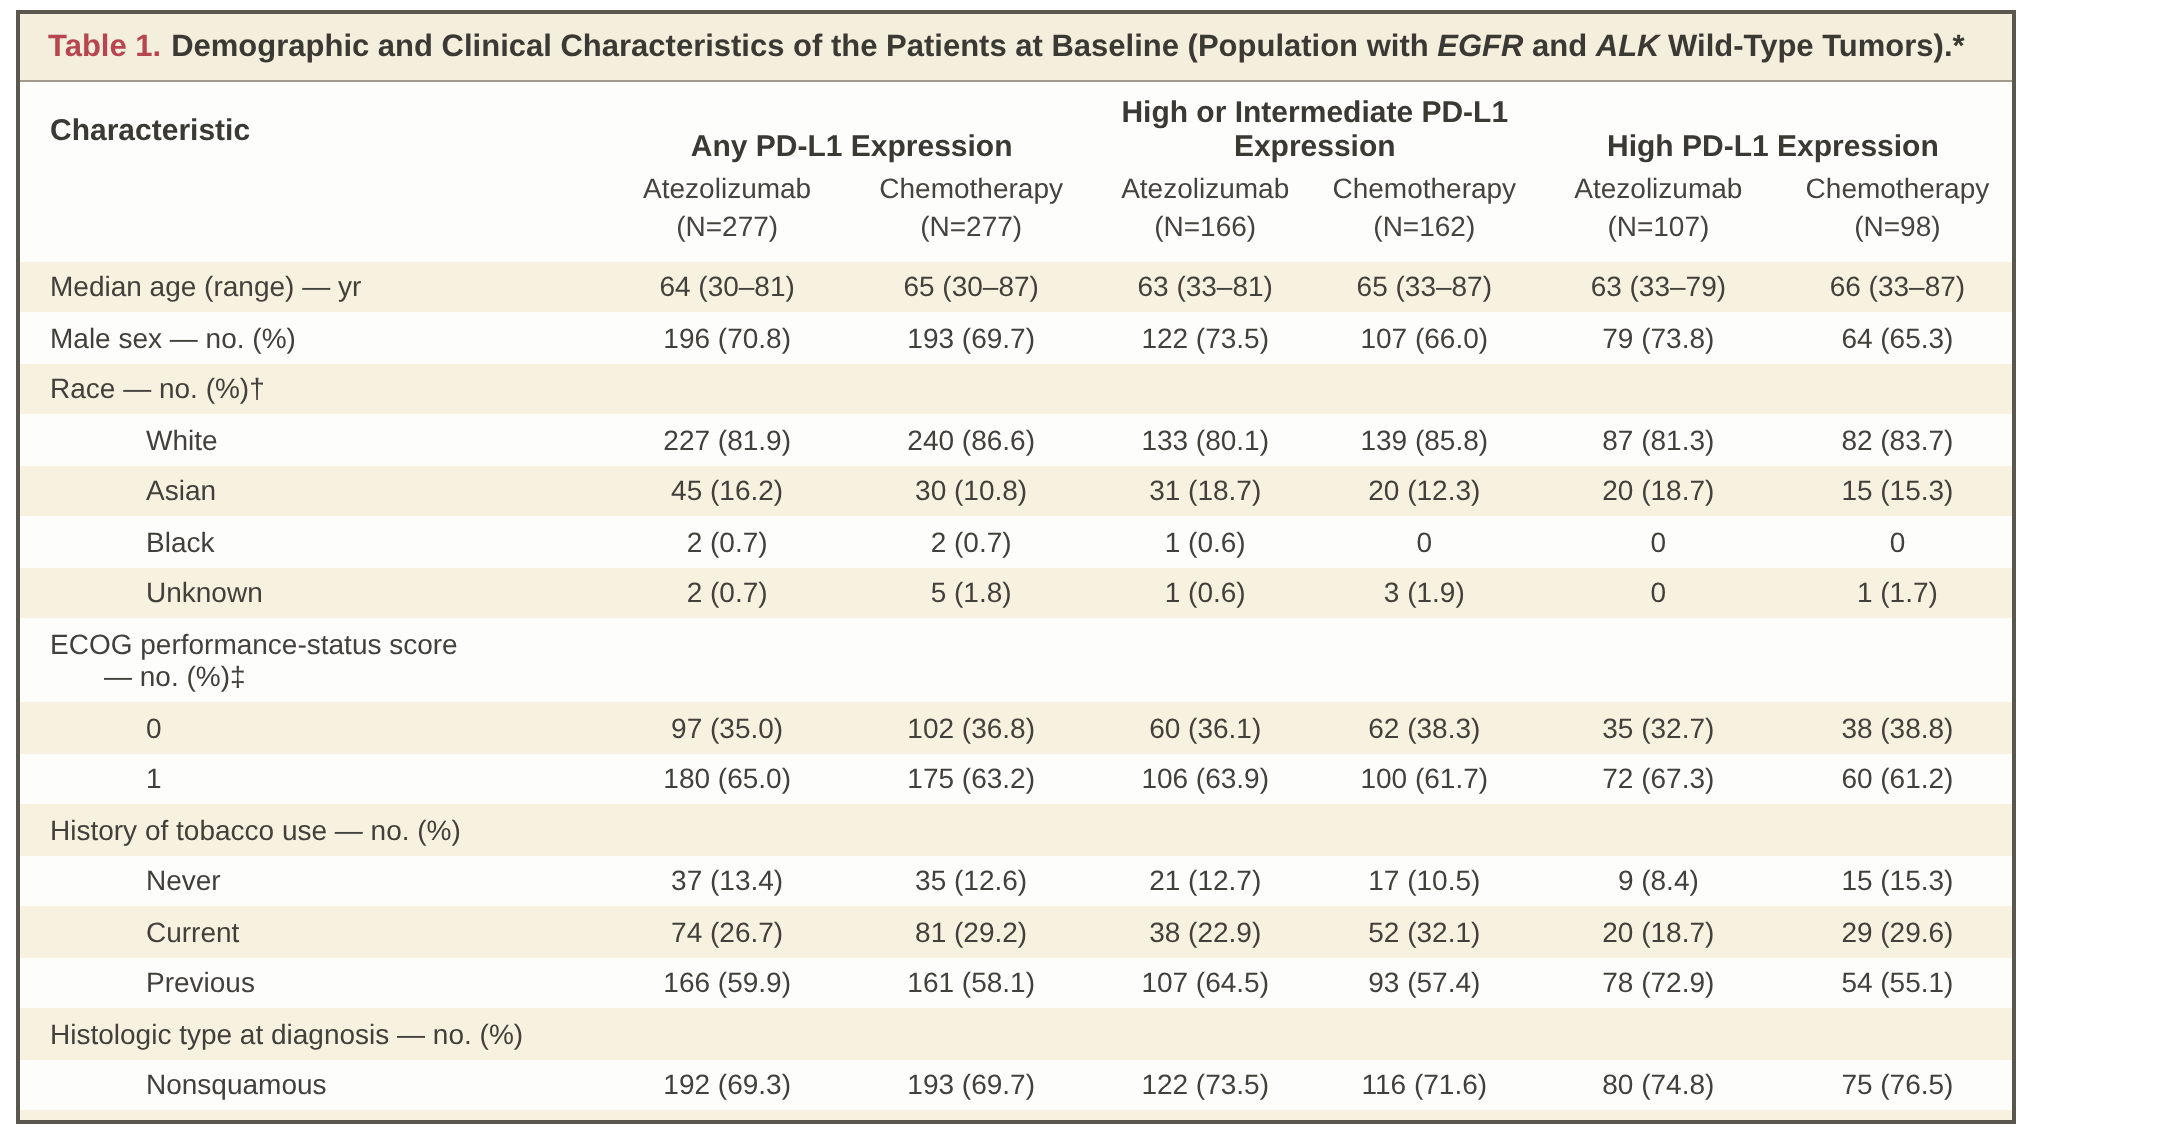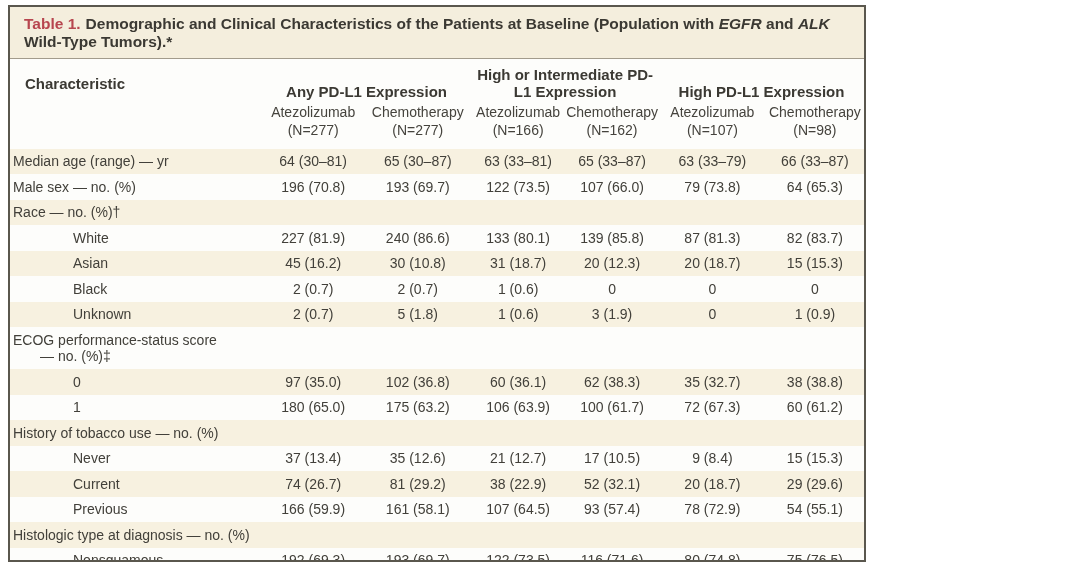--- a/index.html
+++ b/index.html
@@ -14,21 +14,21 @@
     margin: 0; padding: 0;
     width: 1080px; height: 573px;
     background: #ffffff;
     font-family: "Liberation Sans", sans-serif;
     color: var(--text-ink);
     overflow: hidden;
   }
   .frame {
     position: absolute;
     left: 8px; top: 5px;
-    width: 858px; height: 557px;
+    width: 1000px; height: 557px;
     border: 2px solid var(--frame-border);
     background: #fdfdfb;
     overflow: hidden;
   }
   .title-bar {
     background: var(--title-bg);
     border-bottom: 1px solid #a29b8c;
     padding: 8px 13px 7px 14px;
     font-size: 15.5px;
     font-weight: bold;
@@ -72,21 +72,21 @@
     line-height: 1.3;
     font-size: 14px;
     color: #45433d;
   }
   tbody td {
     padding: 4.5px 2px;
     line-height: 1.18;
     vertical-align: top;
   }
   tbody tr:nth-child(odd) { background: var(--row-stripe); }
-  td.char { text-align: left; padding-left: 3px; }
+  td.char { text-align: left; padding-left: 15px; }
   td.char.indent-1 { padding-left: 63px; }
   .label2 { padding-left: 27px; }
   td.val { text-align: center; }
 </style>
 </head>
 <body>
 
 <div class="frame">
 
   <div class="title-bar"><span class="title-label">Table 1.</span><span>Demographic and Clinical Characteristics of the Patients at Baseline (Population with </span><span class="gene">EGFR</span><span> and </span><span class="gene">ALK</span><span> Wild-Type Tumors).*</span></div>
@@ -204,21 +204,21 @@
         </tr>
         <tr>
           <td class="char indent-1">
             <div>Unknown</div>
           </td>
           <td class="val">2 (0.7)</td>
           <td class="val">5 (1.8)</td>
           <td class="val">1 (0.6)</td>
           <td class="val">3 (1.9)</td>
           <td class="val">0</td>
-          <td class="val">1 (0.9)</td>
+          <td class="val">1 (1.7)</td>
         </tr>
         <tr>
           <td class="char indent-0">
             <div>ECOG performance-status score</div>
             <div class="label2">— no. (%)‡</div>
           </td>
           <td class="val"></td>
           <td class="val"></td>
           <td class="val"></td>
           <td class="val"></td>

